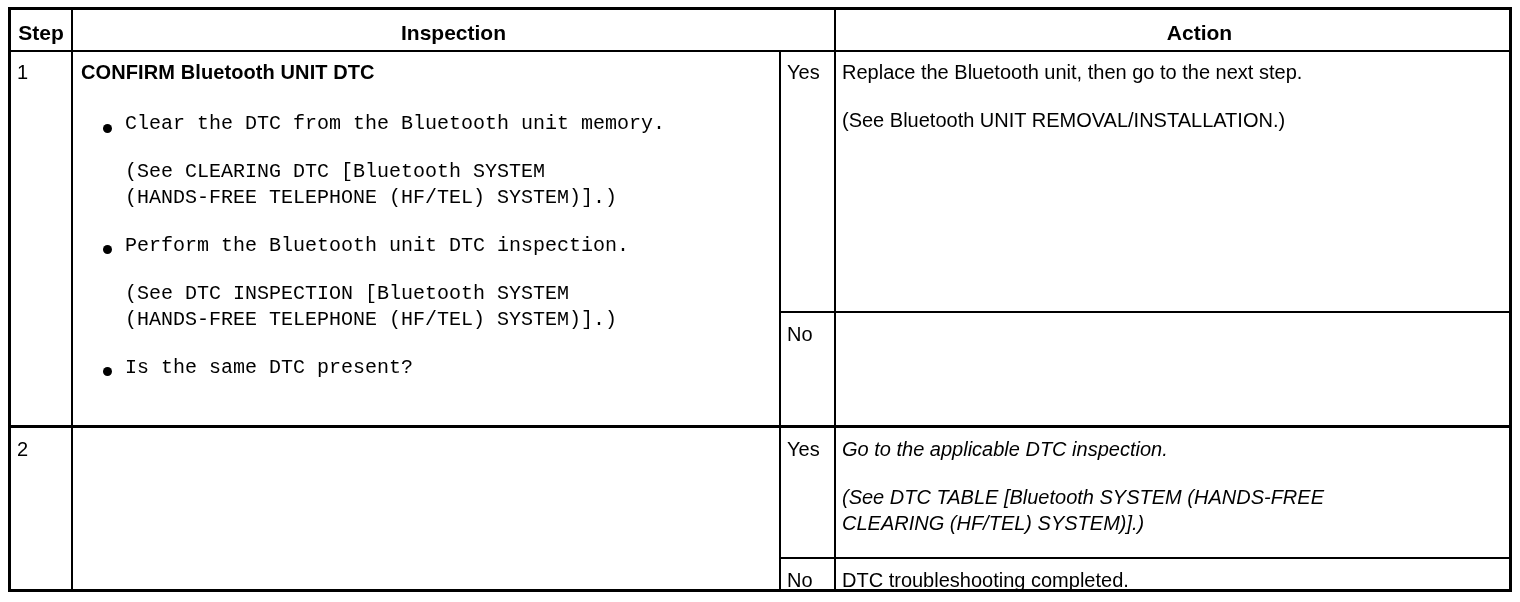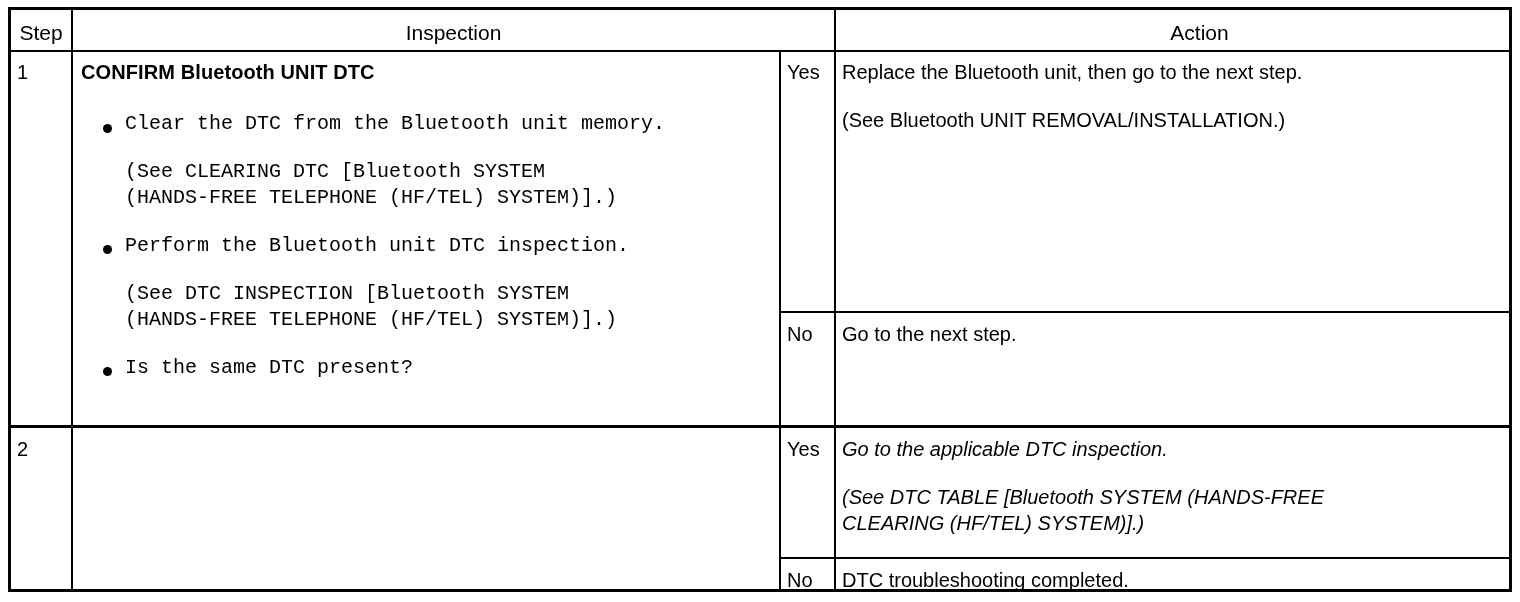--- a/index.html
+++ b/index.html
@@ -45,21 +45,21 @@
     font-size: 20px;
     line-height: 1.3;
     color: #000;
   }
   .cell.center {
     text-align: center;
   }
 
   .hdr {
     font-size: 21px;
-    font-weight: normal;
+    font-weight: bold;
   }
 
   .step-num {
     font-size: 20px;
   }
 
   .yn {
     font-size: 20px;
   }
 
@@ -147,23 +147,20 @@
   </div>
 
   <div class="cell yn" style="left:776px; top:49px; width:46px;">Yes</div>
   <div class="cell" style="left:831px; top:49px; width:660px;">
     <p class="actline">Replace the Bluetooth unit, then go to the next step.</p>
     <div class="gap-md"></div>
     <p class="actline">(See Bluetooth UNIT REMOVAL/INSTALLATION.)</p>
   </div>
 
   <div class="cell yn" style="left:776px; top:311px; width:46px;">No</div>
-  <div class="cell" style="left:831px; top:311px; width:660px;">
-    <p class="actline">Go to the next step.</p>
-  </div>
 
   <div class="cell step-num" style="left:6px; top:426px; width:52px;">2</div>
 
 
   <div class="cell yn" style="left:776px; top:426px; width:46px;">Yes</div>
   <div class="cell" style="left:831px; top:426px; width:660px;font-style:italic;">
     <p class="actline">Go to the applicable DTC inspection.</p>
     <div class="gap-md"></div>
     <p class="actline">(See DTC TABLE [Bluetooth SYSTEM (HANDS-FREE</p>
     <p class="actline">CLEARING (HF/TEL) SYSTEM)].)</p>

